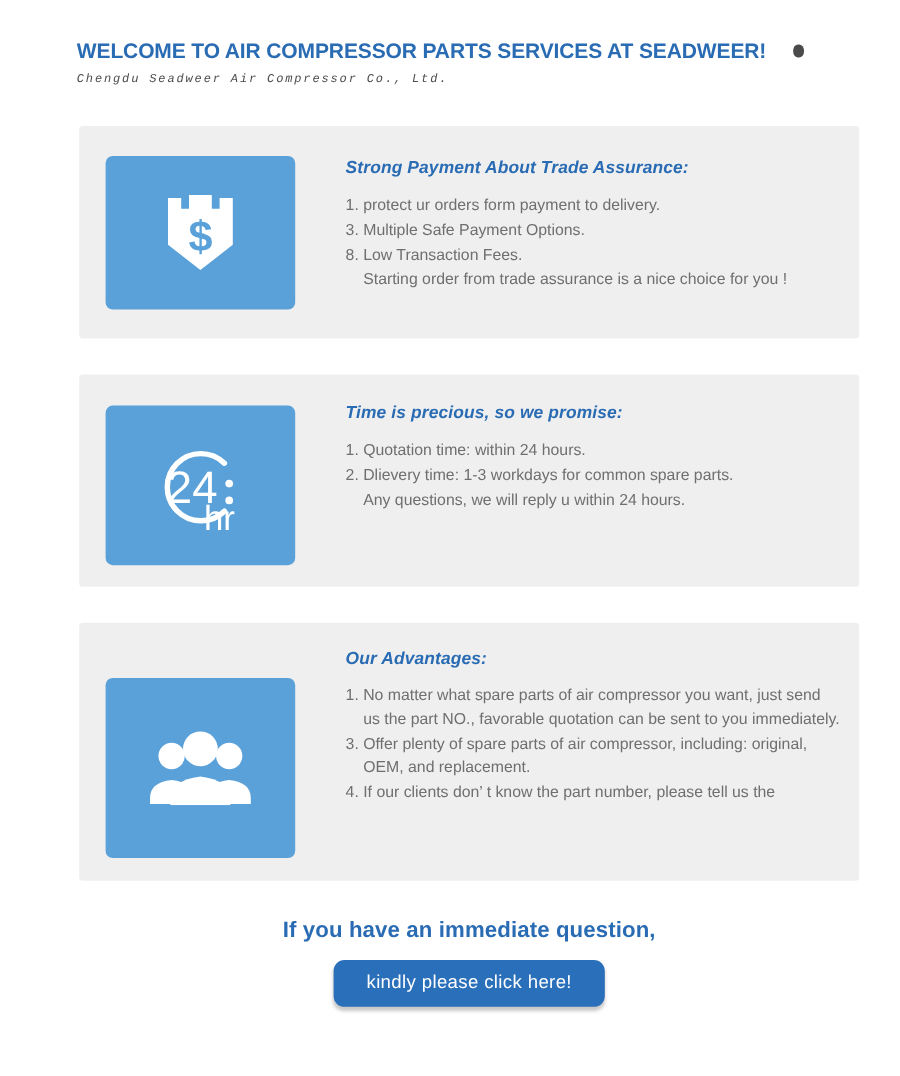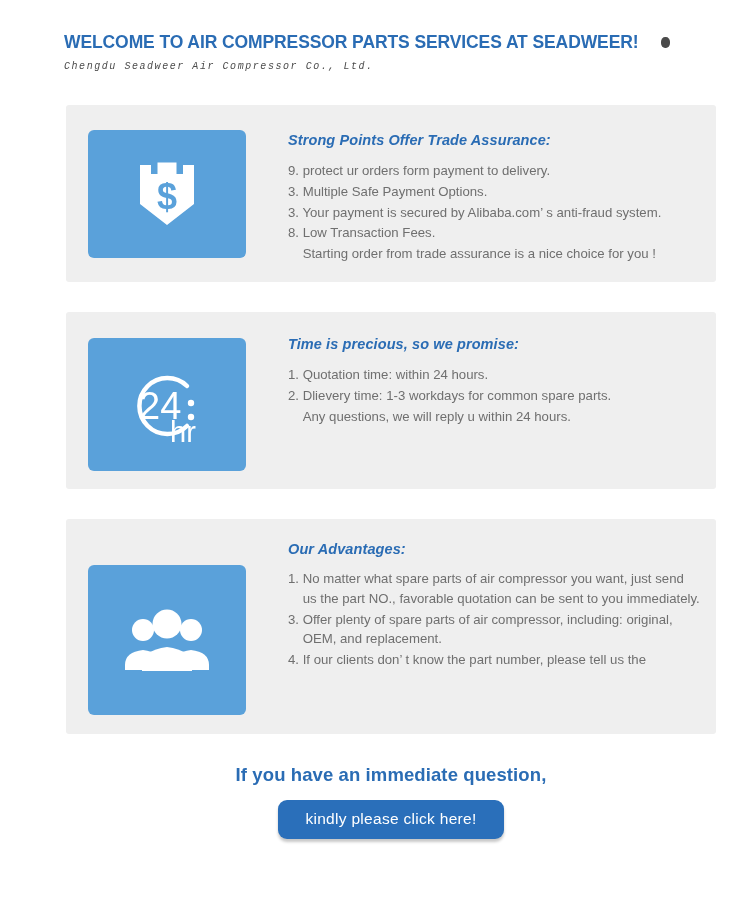--- a/index.html
+++ b/index.html
@@ -172,25 +172,24 @@
         <span>
           <svg width="66" height="70" viewBox="0 0 66 70" aria-hidden="true">
             <path fill="#ffffff" d="M6 6 h11 v9 h6.5 V3.5 h19 V15 h6.5 V6 H60 V45 L33 66 L6 45 Z"></path>
             <g fill="#5aa1da">
               <text x="33" y="50" text-anchor="middle" font-family="Liberation Sans, sans-serif" font-size="36" font-weight="bold">$</text>
             </g>
           </svg>
         </span>
       </div>
       <div class="card-body">
-        <div class="card-heading">Strong Points Offer Trade Assurance:</div>
+        <div class="card-heading">Strong Payment About Trade Assurance:</div>
         <ul class="card-list">
-          <li>9. protect ur orders form payment to delivery.</li>
+          <li>1. protect ur orders form payment to delivery.</li>
           <li>3. Multiple Safe Payment Options.</li>
-          <li>3. Your payment is secured by Alibaba.com’ s anti-fraud system.</li>
           <li>8. Low Transaction Fees.</li>
           <li>    Starting order from trade assurance is a nice choice for you !</li>
         </ul>
       </div>
     </div>
 
     <div class="card card-2">
       <div class="icon-box">
         <span>
           <svg width="84" height="82" viewBox="0 0 84 82" aria-hidden="true">

